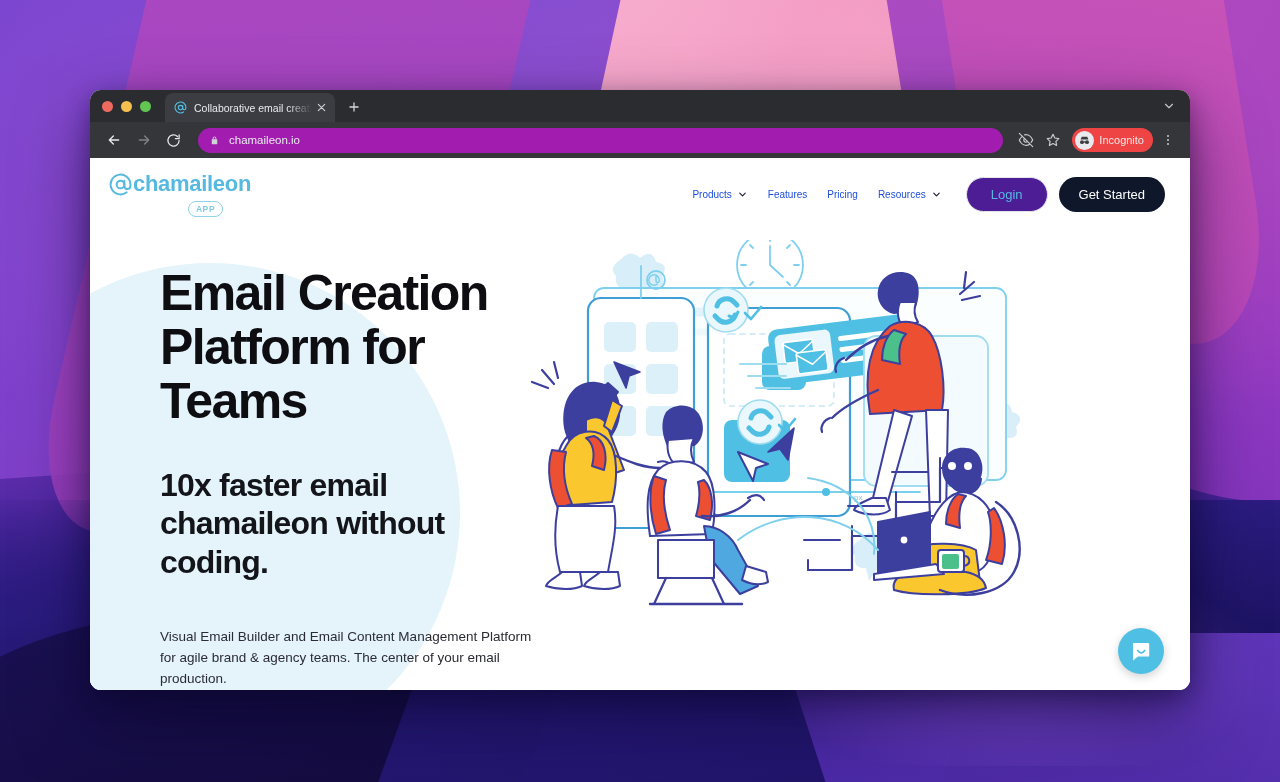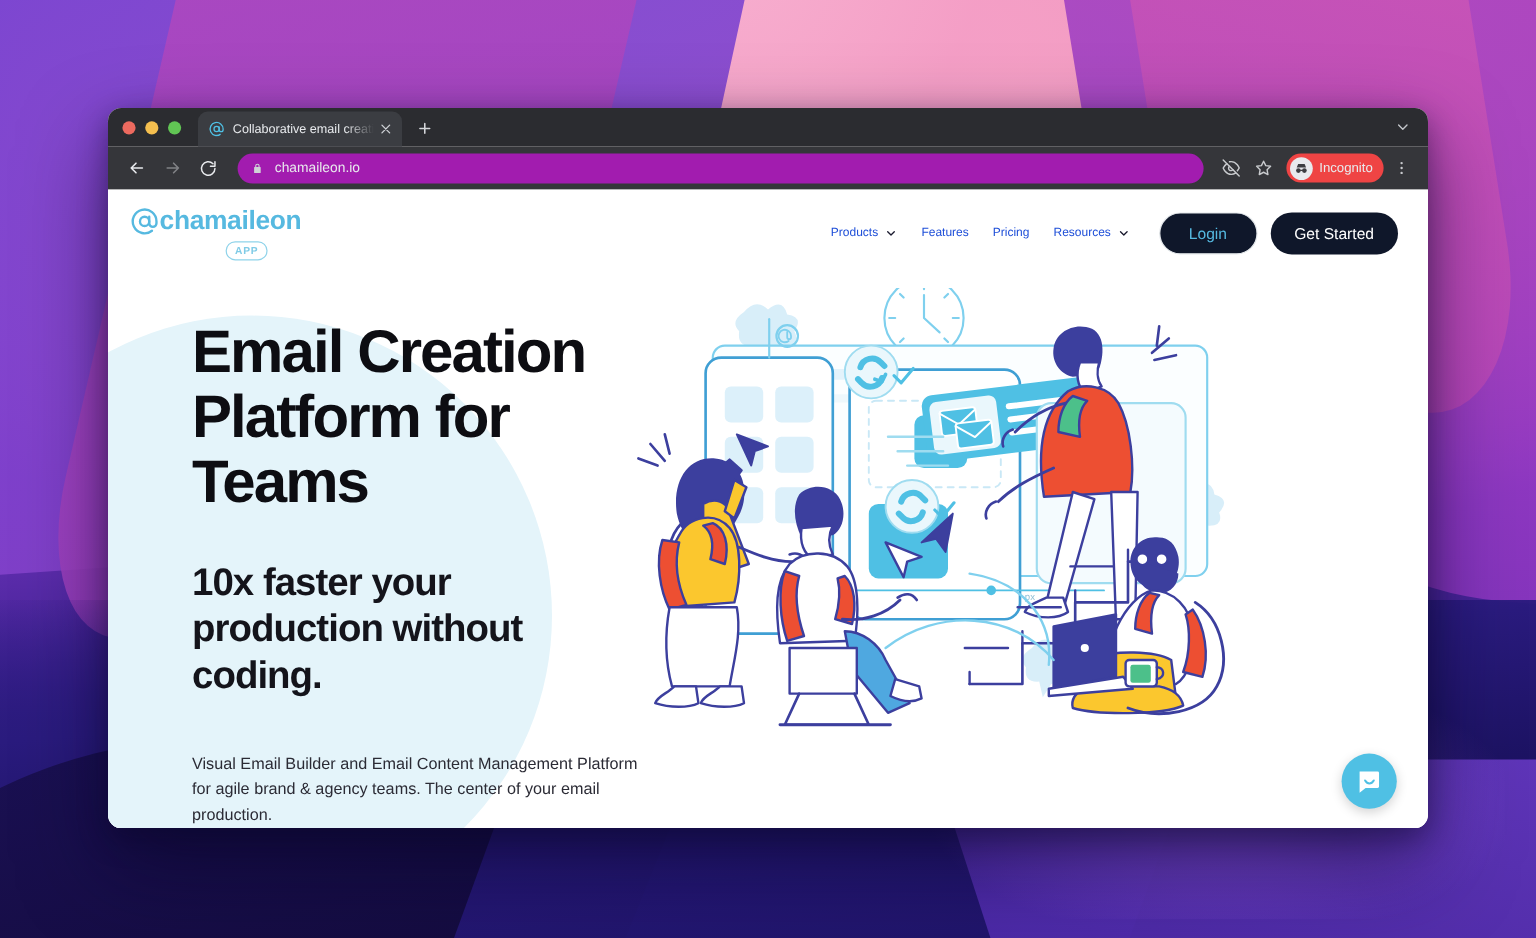--- a/index.html
+++ b/index.html
@@ -101,21 +101,21 @@
     align-self:center; margin-left:52px; margin-top:4px;
     border:1.3px solid #8fd3ea; color:#7fcbe6; font-size:8.5px; font-weight:700;
     letter-spacing:.6px; padding:2px 7px; border-radius:9px;text-align:right;
   }
   .navmenu { margin-left:auto; display:flex; align-items:center; gap:0; }
   .navitem {
     display:flex; align-items:center; gap:5px; font-size:10px; color:#1d4ed8;
     padding:0 10px; white-space:nowrap;
   }
   .btn-login {
-    margin-left:14px; font-size:13px; color:#55b9e0; background:#0f172a;
+    margin-left:14px; font-size:13px; color:#55b9e0; background:#4c1d95;
     border:1px solid #e3e7ea; border-radius:19px; padding:9px 24px;
   }
   .btn-cta {
     margin-left:11px; font-size:13px; color:#fff; background:#0f172a;
     border-radius:19px; padding:10px 20px; font-weight:500;
   }
 
   .hero { position:relative; display:flex; padding:0 22px 0 18px; }
   .hero-left { width:430px; padding-left:52px; padding-top:36px; }
   .h1 {
@@ -284,21 +284,21 @@
             </svg>
         </div>
         <div class="btn-login">Login</div>
         <div class="btn-cta">Get Started</div>
       </div>
     </div>
 
     <div class="hero">
       <div class="hero-left">
         <h1 class="h1">Email Creation Platform for Teams</h1>
-        <h2 class="h2">10x faster your production without coding.</h2>
+        <h2 class="h2">10x faster email chamaileon without coding.</h2>
         <p class="lede">Visual Email Builder and Email Content Management Platform for agile brand &amp; agency teams. The center of your email production.</p>
       </div>
 
       <div class="hero-right">
         <svg class="hero-svg" viewBox="0 0 590 390" fill="none">
           <g stroke="#3c3f9e" stroke-width="2" stroke-linecap="round" stroke-linejoin="round">
 
             <g fill="#d8eef9" stroke="none">
               <path d="M112 20 q10-12 20-2 q12-10 16 4 q14 2 6 14 q6 12-8 12 l-16 2 l-6 12 l-4-14 q-14 2-12-12 q-8-8 4-16z"></path>
               <path d="M466 168 q12-14 22-2 q14-8 16 6 q14 4 4 15 q4 12-10 11 l-18 1 l-8 11 l-2-13 q-14 0-10-13 q-8-9 6-16z"></path>

